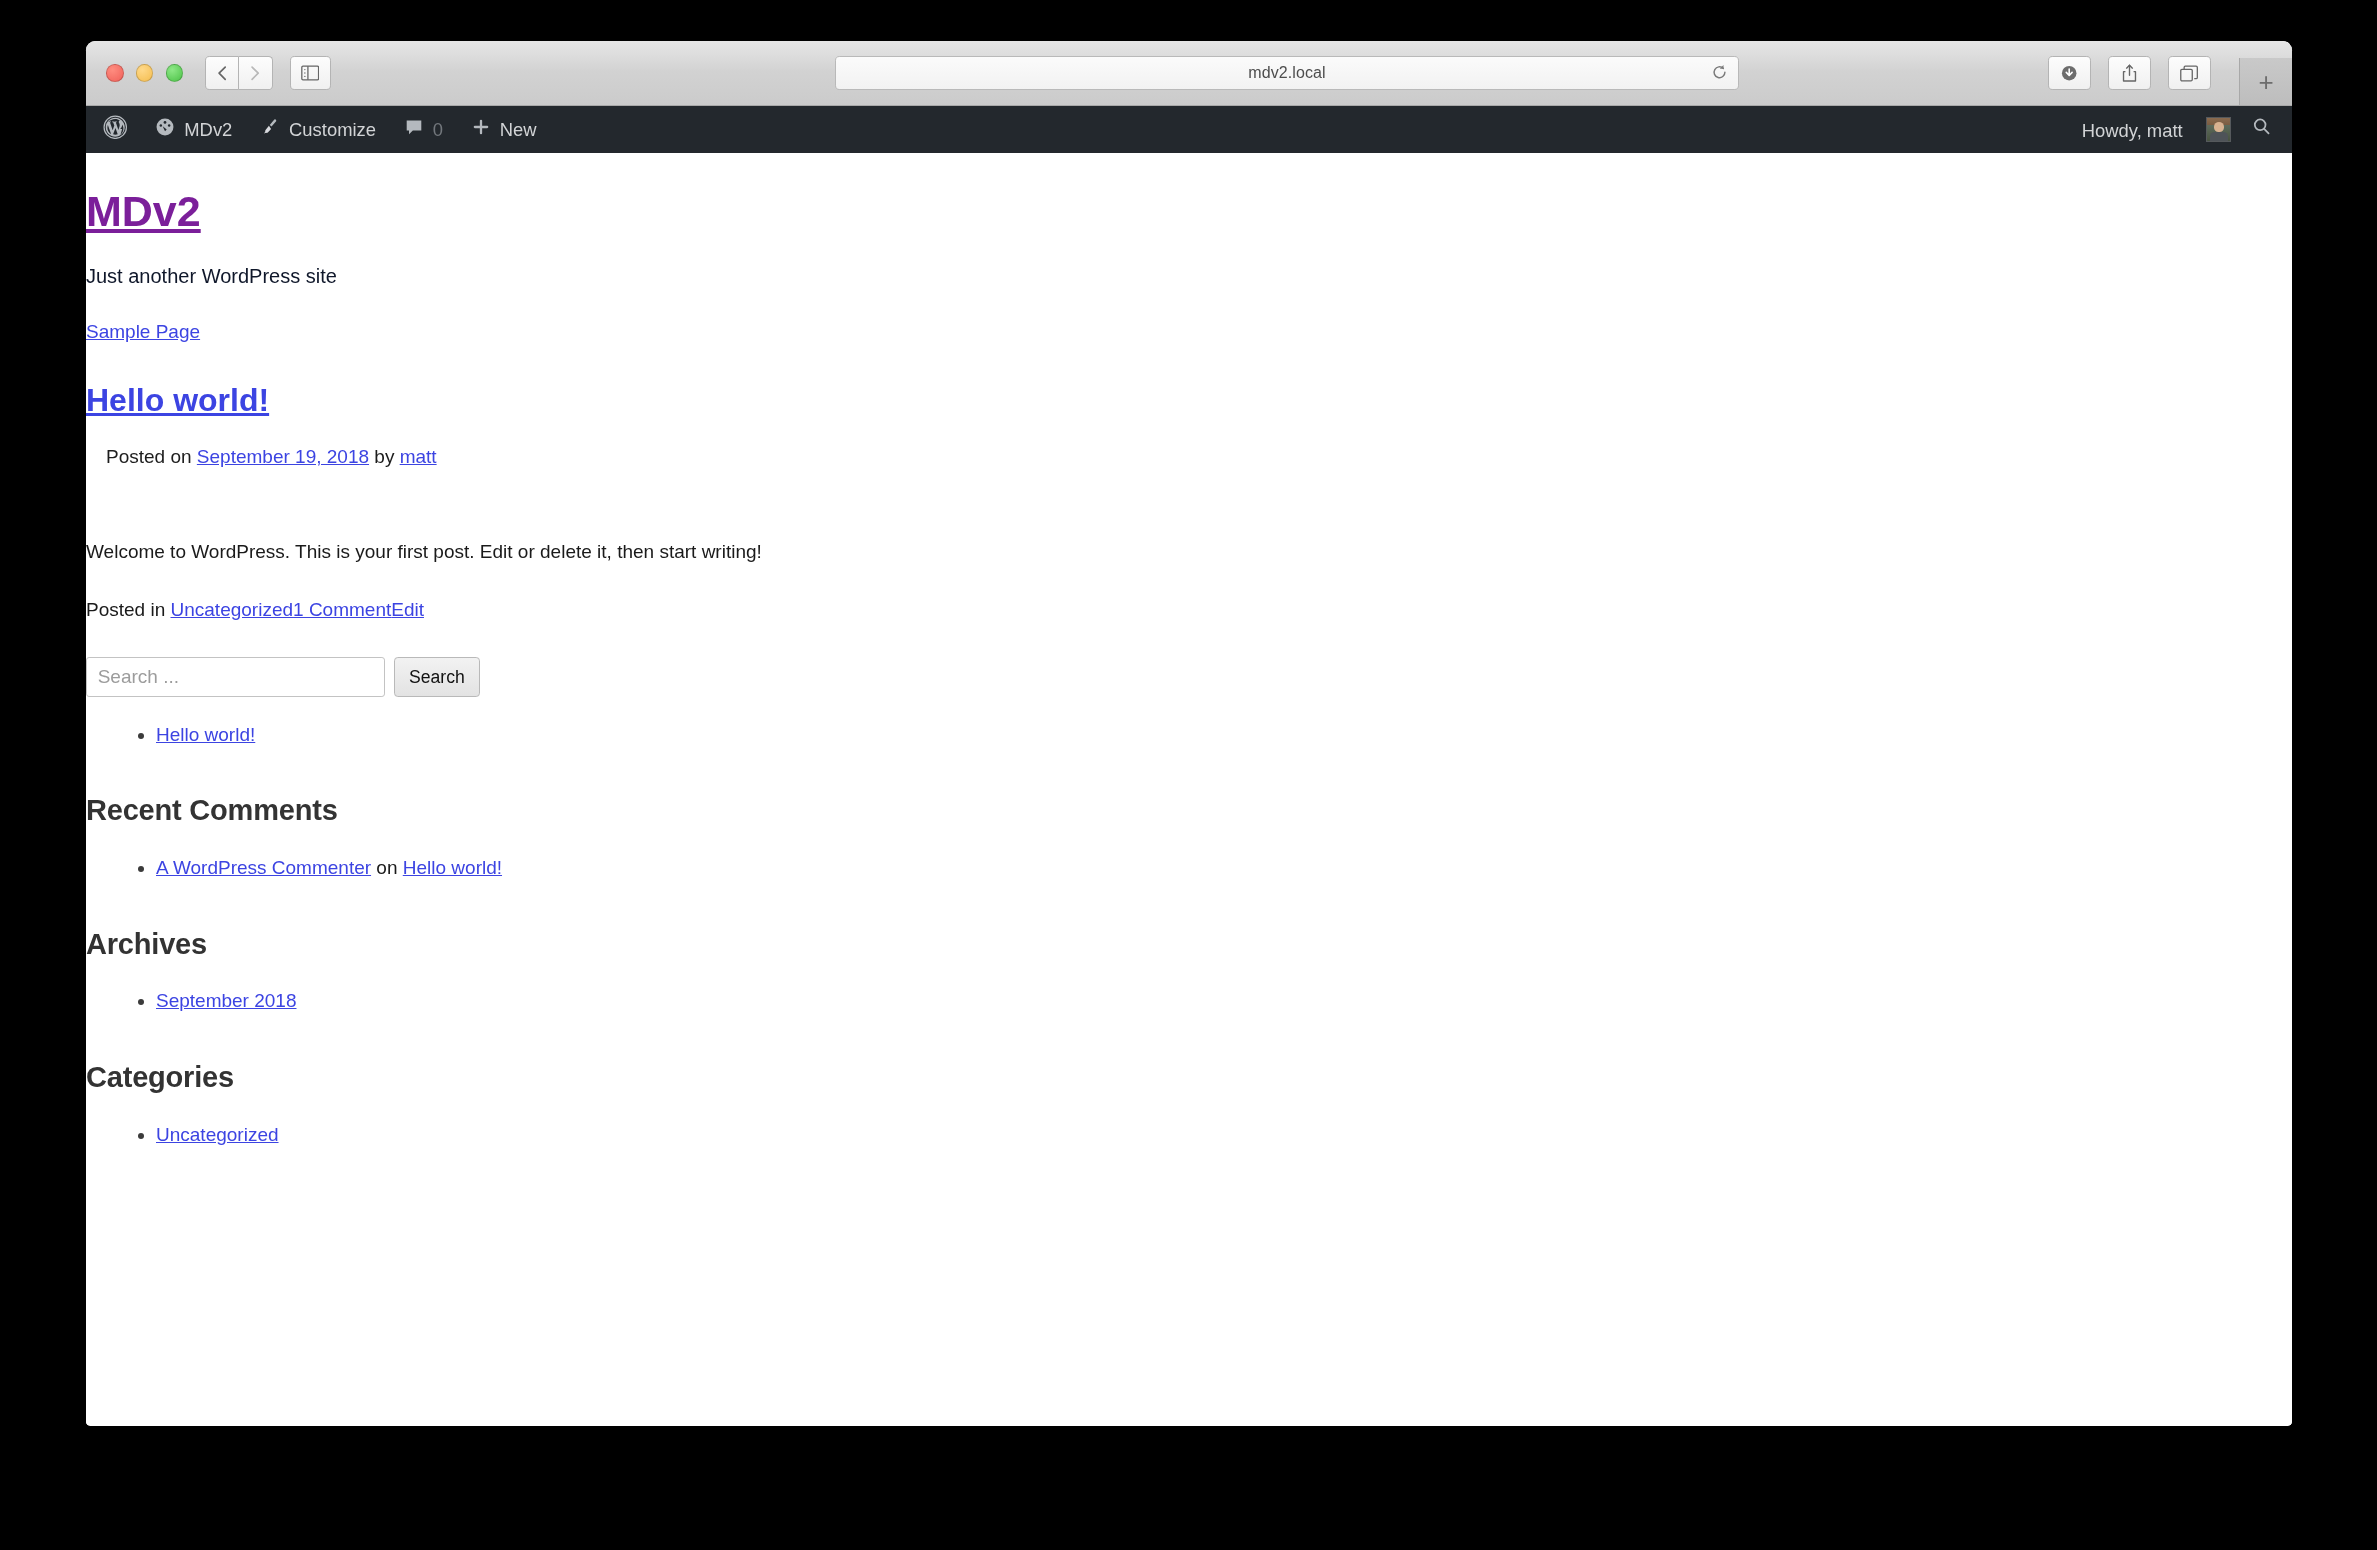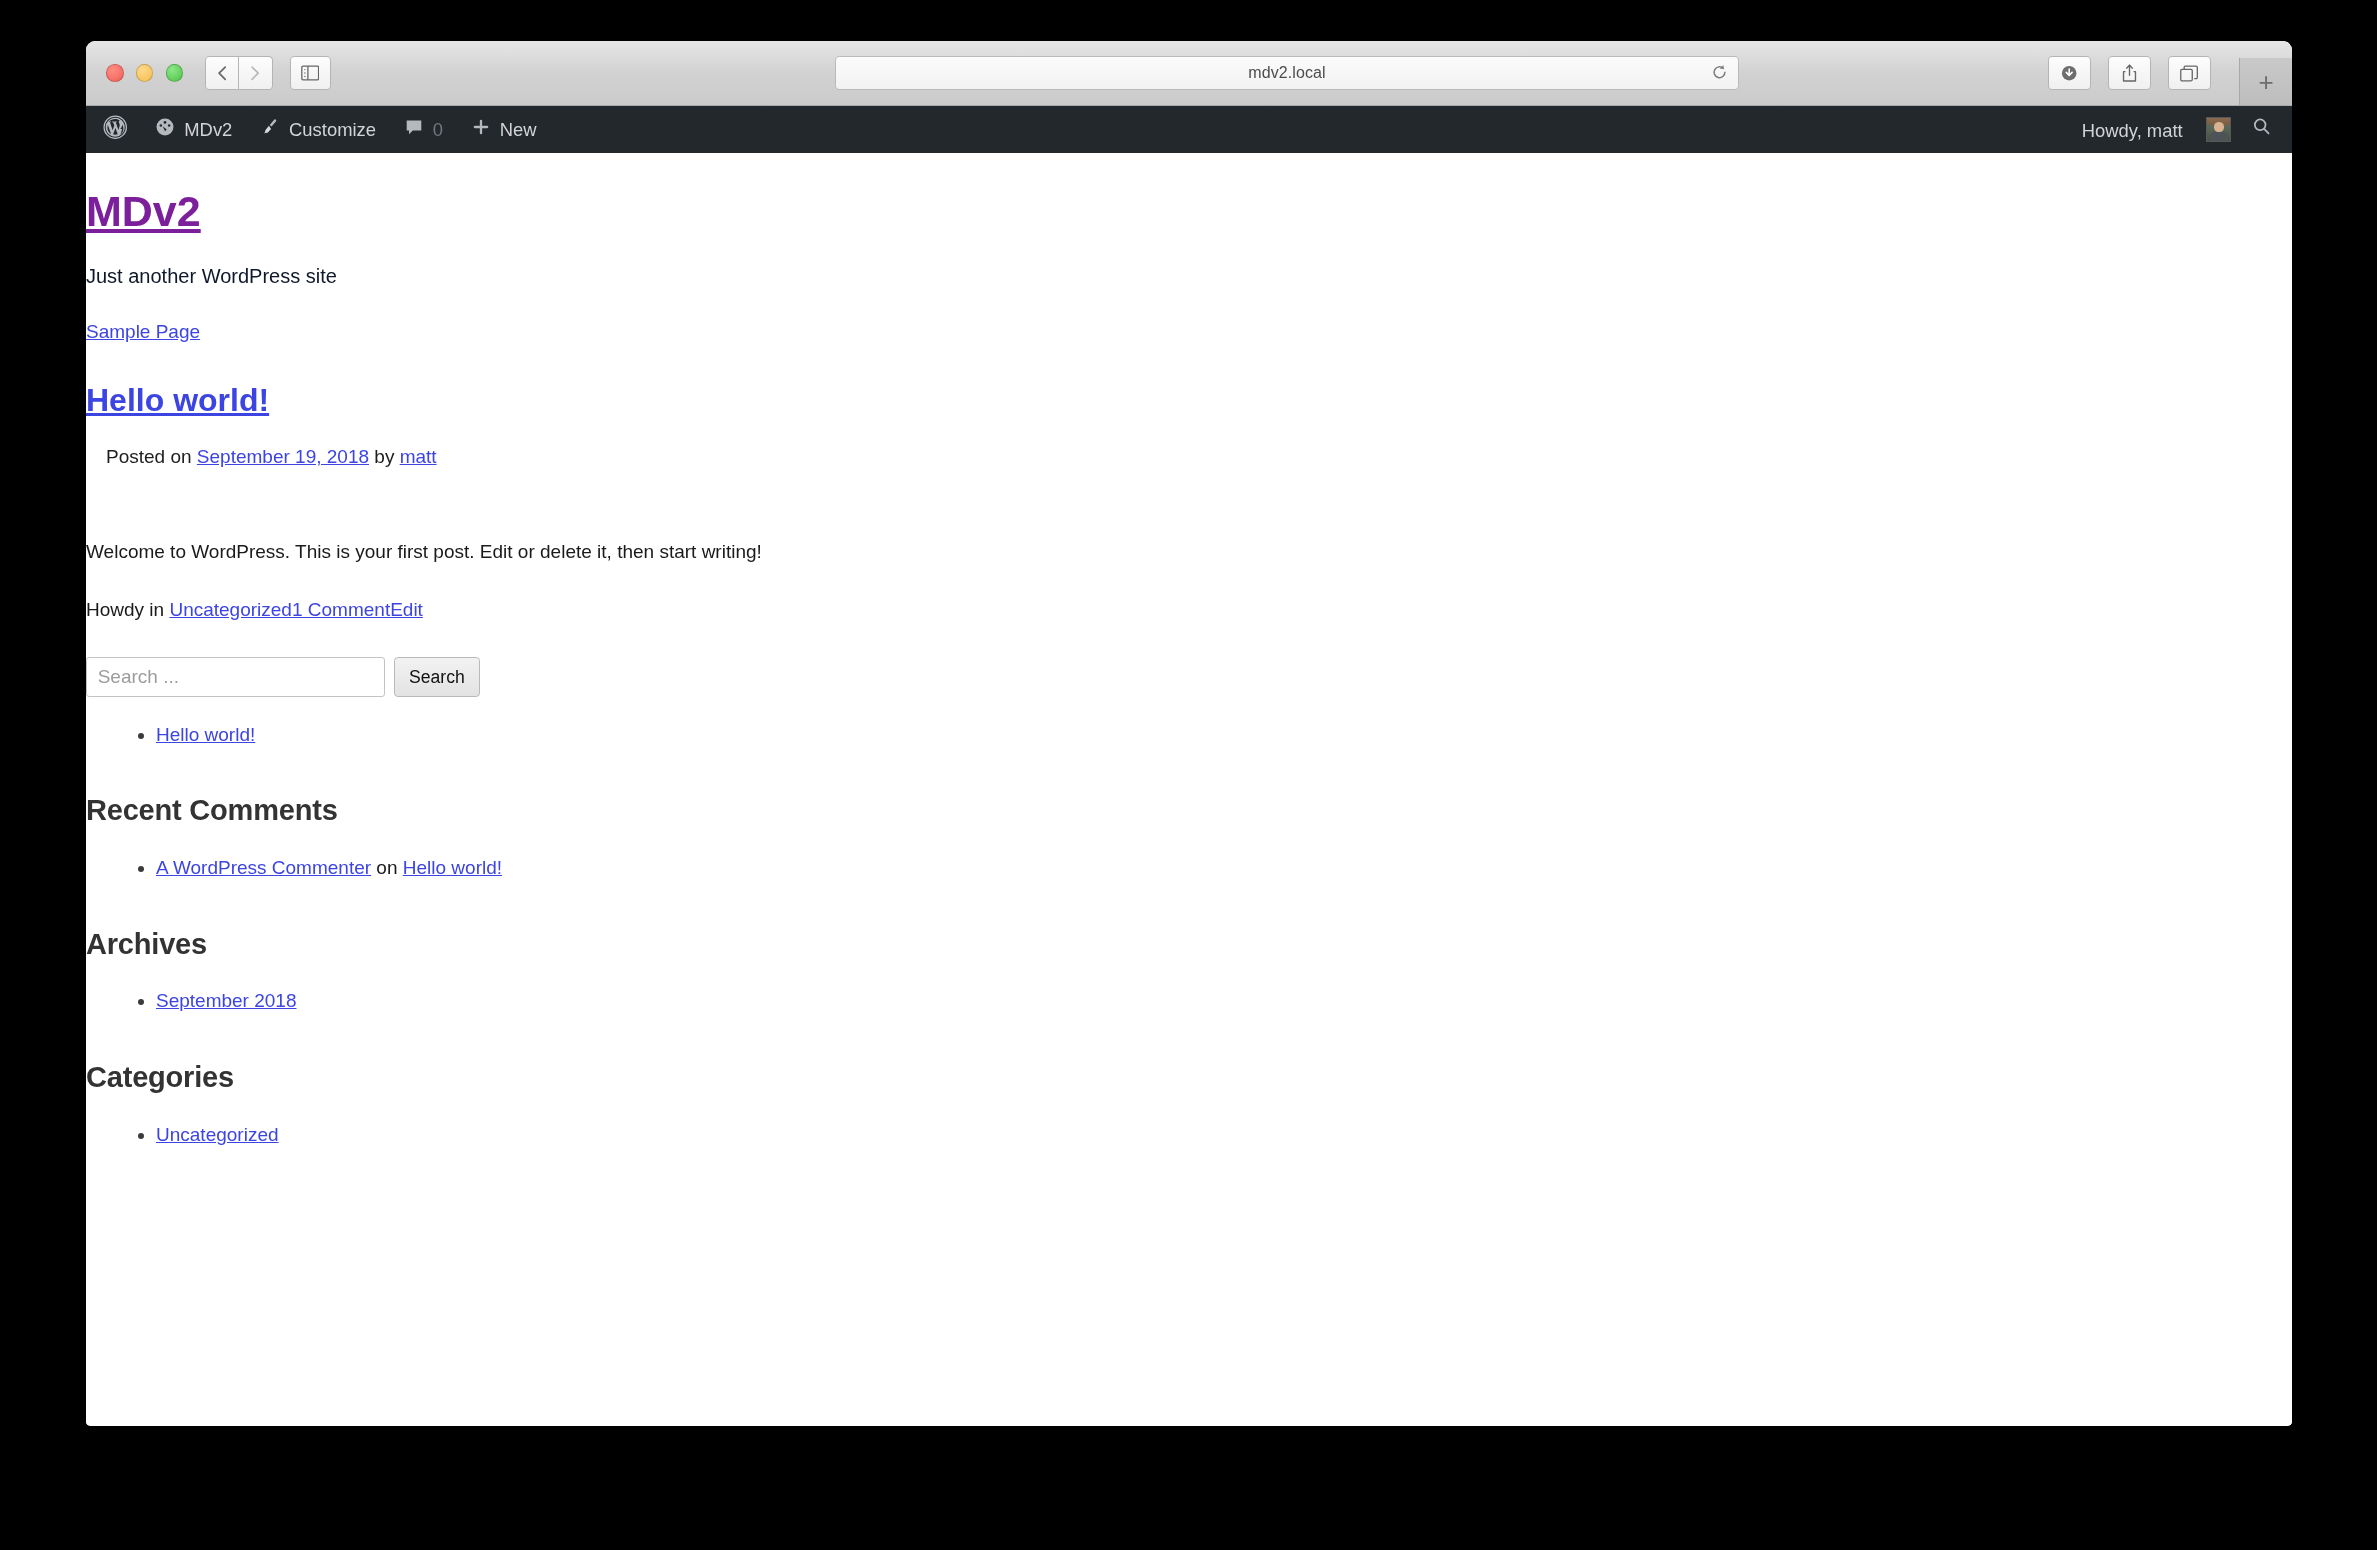--- a/index.html
+++ b/index.html
@@ -467,21 +467,21 @@
       <h2 class="entry-title">
         <a href="#">Hello world!</a>
       </h2>
 
       <p class="entry-meta"><span>Posted on </span><a href="#">September 19, 2018</a><span> by </span><a href="#">matt</a></p>
 
       <div class="entry-content">
         <p>Welcome to WordPress. This is your first post. Edit or delete it, then start writing!</p>
       </div>
 
-      <p class="entry-footer"><span>Howdy in </span><a href="#">Uncategorized</a><a href="#">1 Comment</a><a href="#">Edit</a></p>
+      <p class="entry-footer"><span>Posted in </span><a href="#">Uncategorized</a><a href="#">1 Comment</a><a href="#">Edit</a></p>
 
       <form class="search-form">
         <input class="search-field" type="search" placeholder="Search ..." style="">
         <button class="search-submit" type="submit">Search</button>
       </form>
 
       <ul class="widget-list">
         <li>
           <a href="#">Hello world!</a>
         </li>

